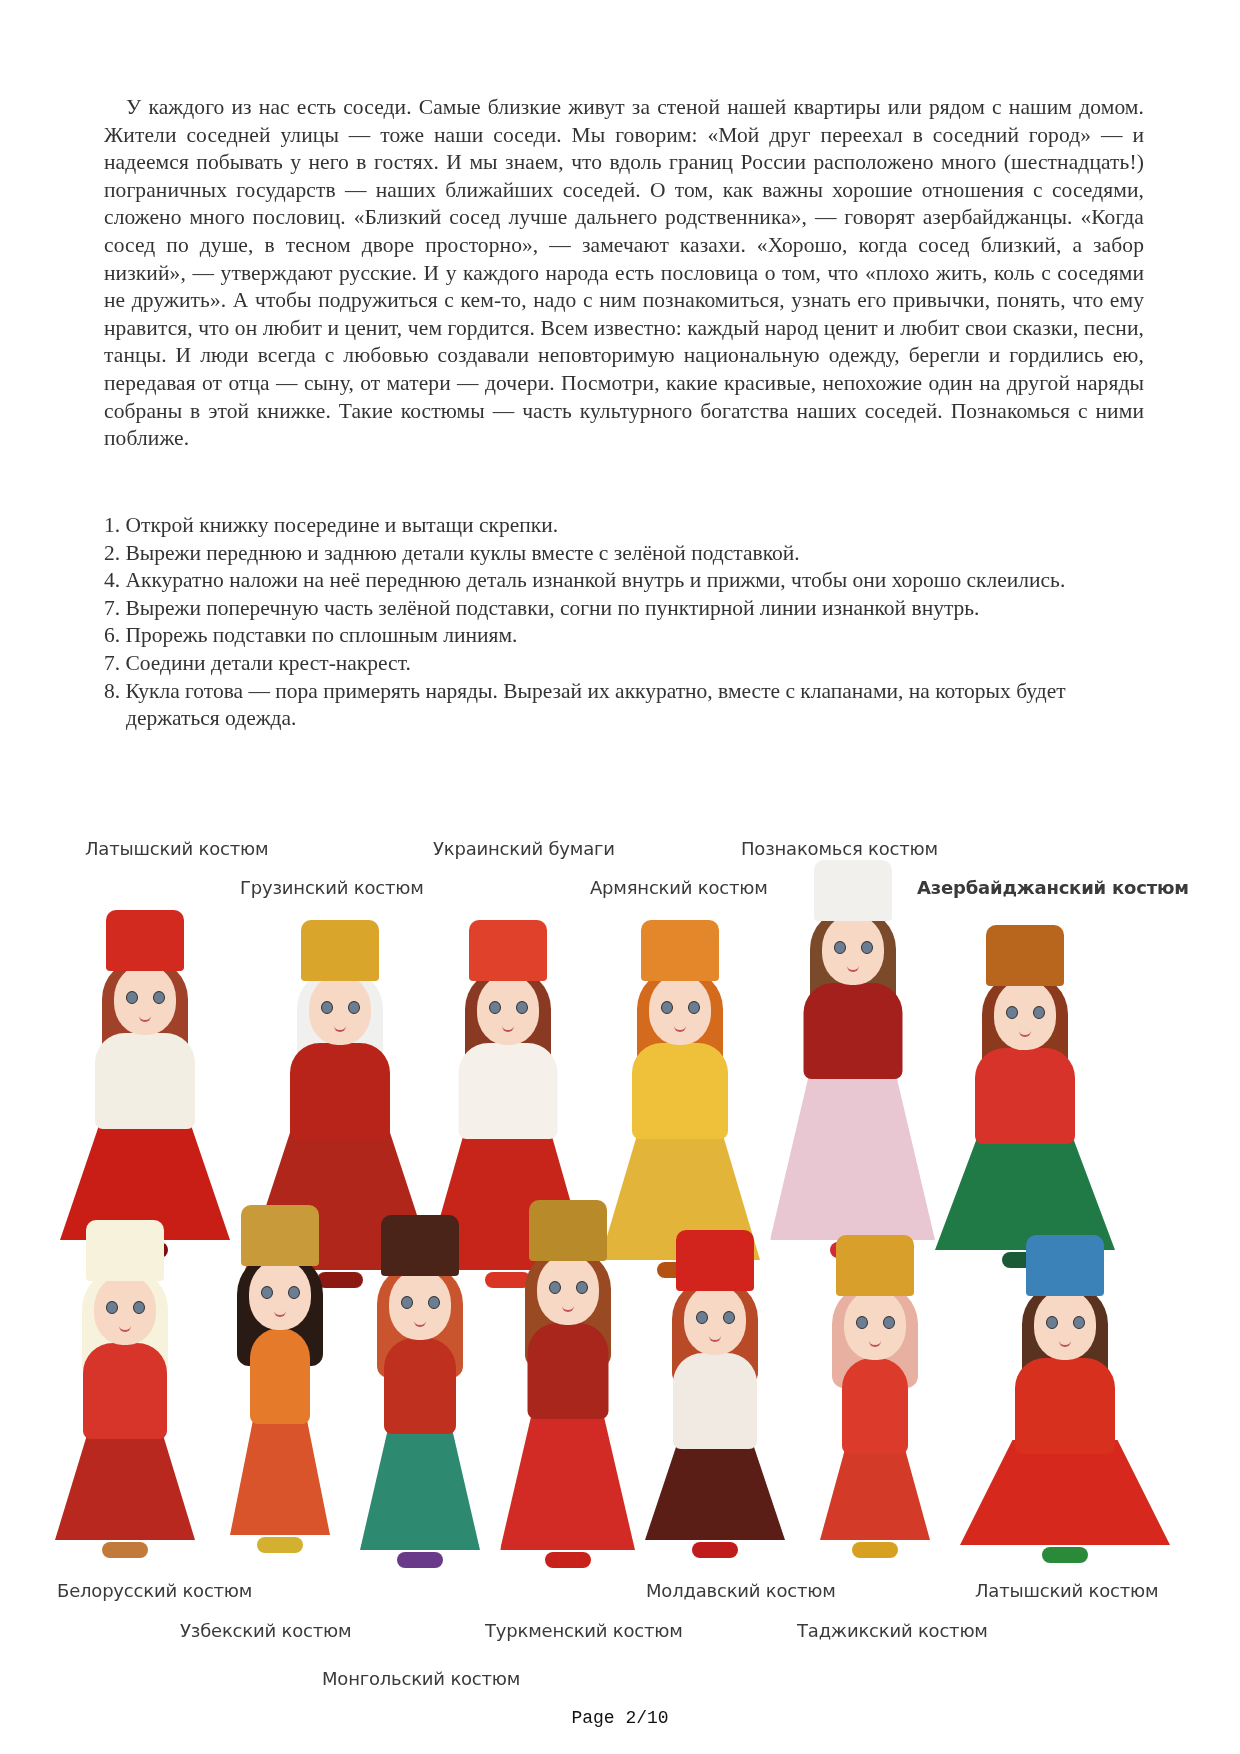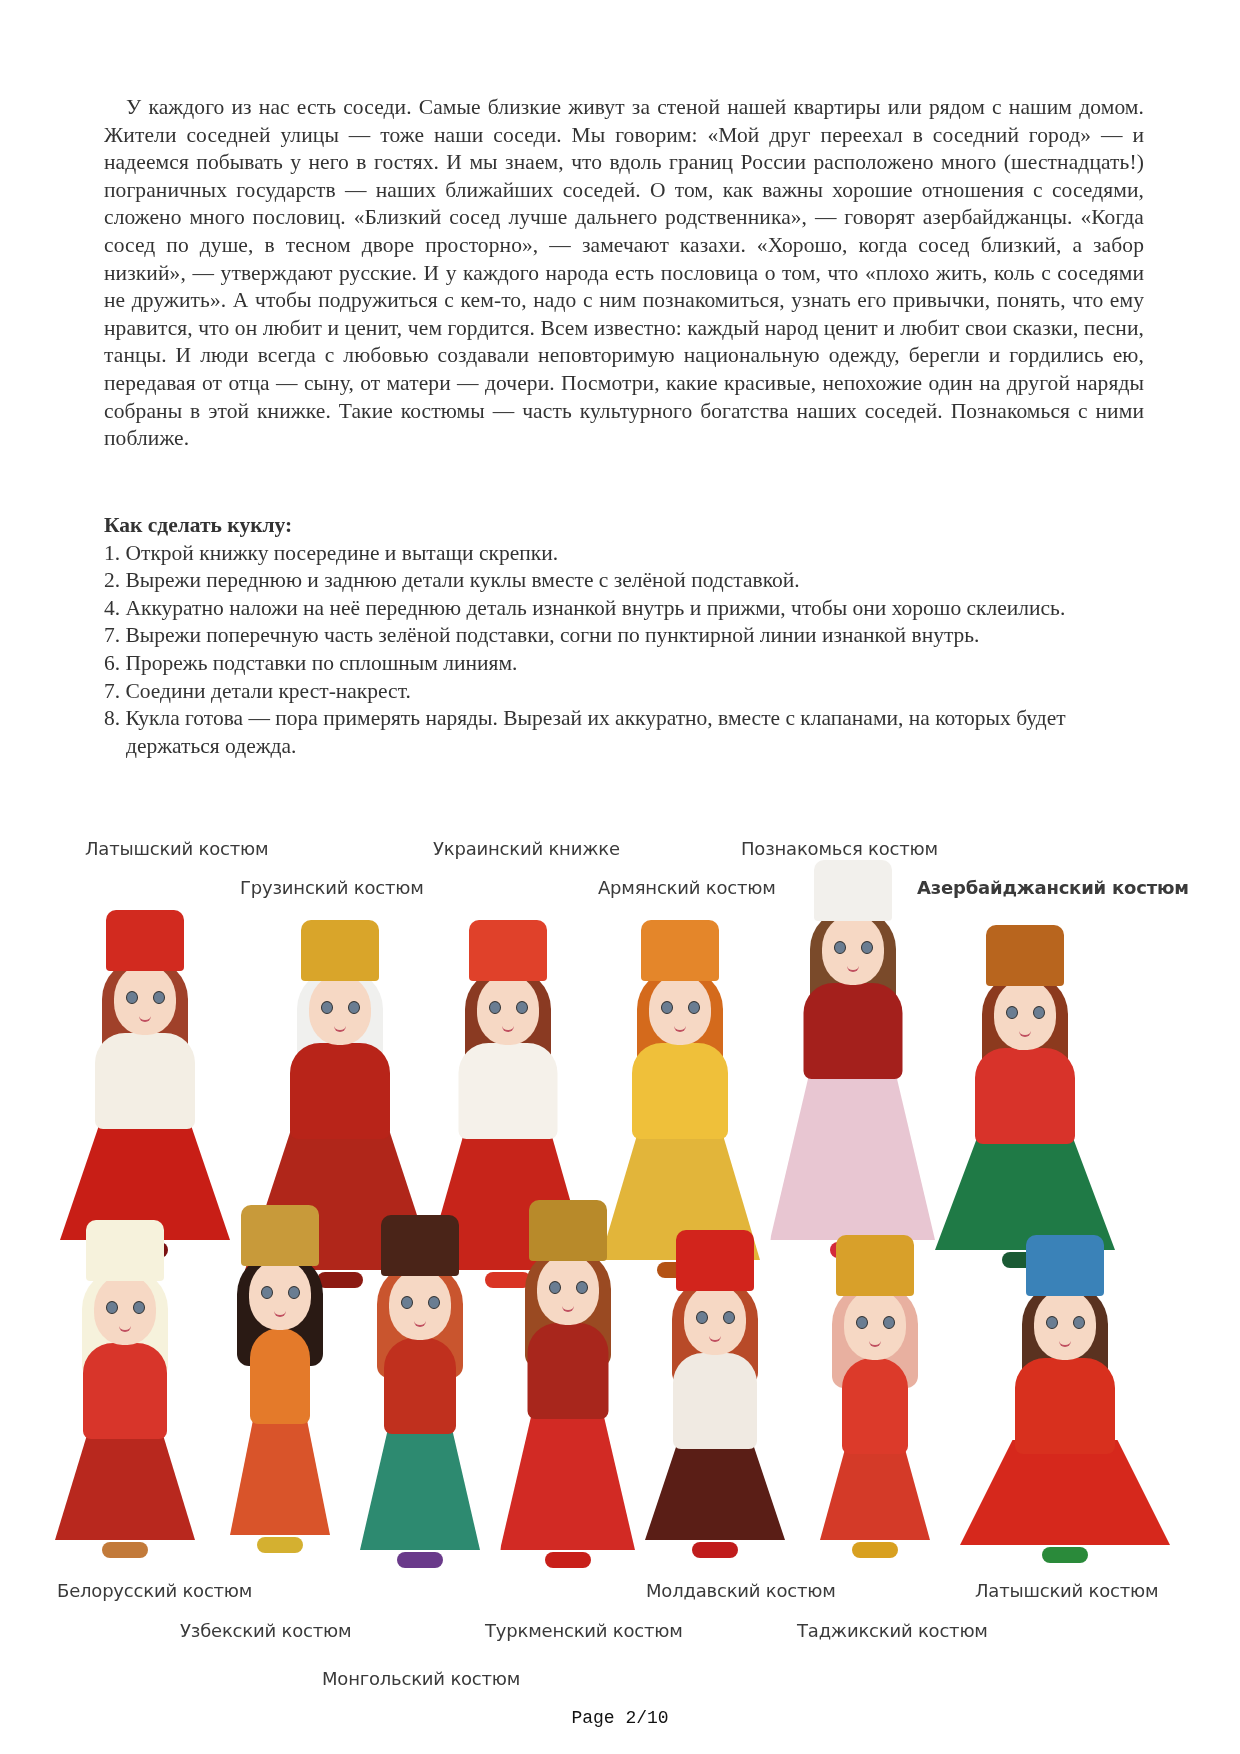--- a/index.html
+++ b/index.html
@@ -29,34 +29,33 @@
   .doll .feet { position: absolute; left: 50%; transform: translateX(-50%); width: 46px; height: 16px; border-radius: 8px; }
   .pagenum { position: absolute; left: 0; width: 1240px; top: 1708px; text-align: center;
     font-family: "Liberation Mono", monospace; font-size: 18px; color: #111; }
 </style>
 </head>
 <body>
 
 <div class="intro">У каждого из нас есть соседи. Самые близкие живут за стеной нашей квартиры или рядом с нашим домом. Жители соседней улицы — тоже наши соседи. Мы говорим: «Мой друг переехал в соседний город» — и надеемся побывать у него в гостях. И мы знаем, что вдоль границ России расположено много (шестнадцать!) пограничных государств — наших ближайших соседей. О том, как важны хорошие отношения с соседями, сложено много пословиц. «Близкий сосед лучше дальнего родственника», — говорят азербайджанцы. «Когда сосед по душе, в тесном дворе просторно», — замечают казахи. «Хорошо, когда сосед близкий, а забор низкий», — утверждают русские. И у каждого народа есть пословица о том, что «плохо жить, коль с соседями не дружить». А чтобы подружиться с кем-то, надо с ним познакомиться, узнать его привычки, понять, что ему нравится, что он любит и ценит, чем гордится. Всем известно: каждый народ ценит и любит свои сказки, песни, танцы. И люди всегда с любовью создавали неповторимую национальную одежду, берегли и гордились ею, передавая от отца — сыну, от матери — дочери.  Посмотри, какие красивые, непохожие один на другой  наряды собраны в этой книжке. Такие костюмы — часть культурного богатства наших соседей. Познакомься с ними поближе.</div>
 
 <div class="howto">
-  <div class="howto-title">Как сделать куклу:</div>
   <div class="step">1. Открой книжку посередине и вытащи скрепки.</div>
   <div class="step">2. Вырежи переднюю и заднюю детали куклы вместе с зелёной подставкой.</div>
   <div class="step">4. Аккуратно наложи на неё переднюю деталь изнанкой внутрь и прижми, чтобы они хорошо склеились.</div>
   <div class="step">7. Вырежи поперечную часть зелёной подставки, согни по пунктирной линии изнанкой внутрь.</div>
   <div class="step">6. Прорежь подставки по сплошным линиям.</div>
   <div class="step">7. Соедини детали крест-накрест.</div>
   <div class="step">8. Кукла готова — пора примерять наряды. Вырезай их аккуратно, вместе с клапанами, на которых будет держаться одежда.</div>
 </div>
 
 <div class="label" style="left:77px; top:838px;margin-left:8px;">Латышский костюм</div>
 <div class="label" style="left:240px; top:877px;">Грузинский костюм</div>
-<div class="label" style="left:433px; top:838px;">Украинский книжке</div>
-<div class="label" style="left:590px; top:877px;margin-left:8px;">Армянский костюм</div>
+<div class="label" style="left:433px; top:838px;">Украинский бумаги</div>
+<div class="label" style="left:590px; top:877px;">Армянский костюм</div>
 <div class="label" style="left:741px; top:838px;">Познакомься костюм</div>
 <div class="label" style="left:917px; top:877px;font-weight:bold;">Азербайджанский костюм</div>
 
 <div class="label" style="left:57px; top:1580px;">Белорусский костюм</div>
 <div class="label" style="left:180px; top:1620px;">Узбекский костюм</div>
 <div class="label" style="left:322px; top:1662px;margin-top:6px;">Монгольский костюм</div>
 <div class="label" style="left:485px; top:1620px;">Туркменский костюм</div>
 <div class="label" style="left:646px; top:1580px;">Молдавский костюм</div>
 <div class="label" style="left:797px; top:1620px;">Таджикский костюм</div>
 <div class="label" style="left:975px; top:1580px;">Латышский костюм</div>

